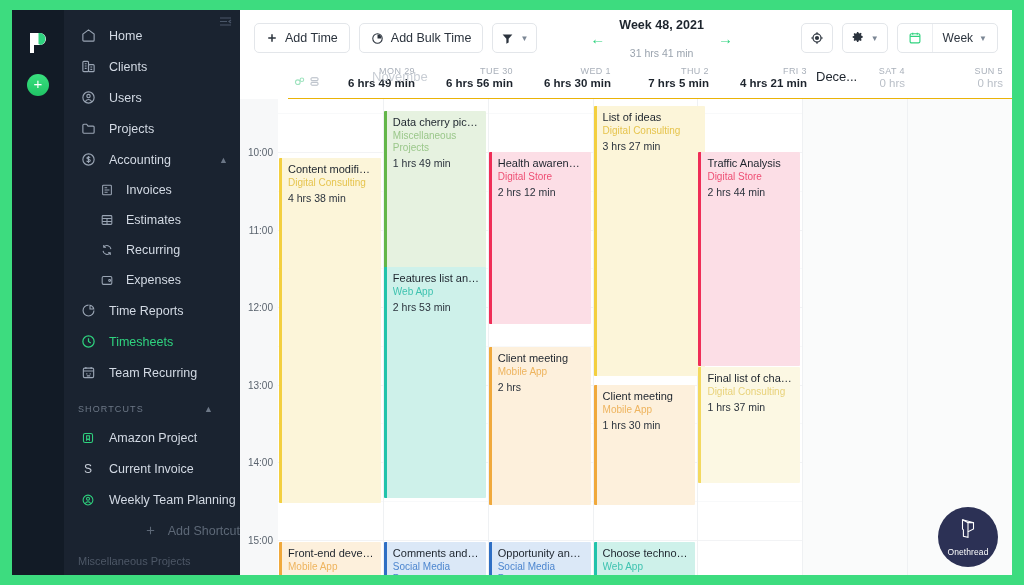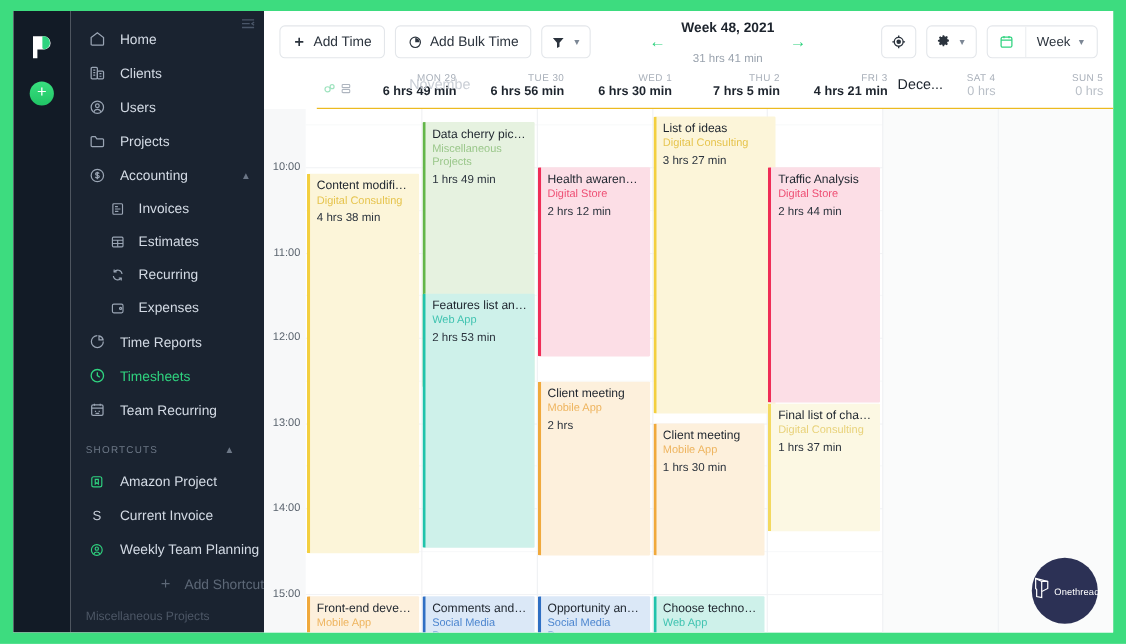--- a/index.html
+++ b/index.html
@@ -192,21 +192,21 @@
   .ev .p {
     font-size: 10px; line-height: 12px; margin-top: 1px;
     white-space: normal; overflow: hidden;
   }
   .ev .d { font-size: 10.5px; color: #2b333d; margin-top: 3px; line-height: 12px; }
 
   .onethread {
     position: absolute; right: 14px; bottom: 8px;
     width: 60px; height: 60px; border-radius: 50%;
     background: #2c3155; color: #fff;
-    display: flex; flex-direction: row; align-items: center; justify-content: center;
+    display: flex; flex-direction: column; align-items: center; justify-content: center;
   }
   .onethread .ot-label { font-size: 8.5px; margin-top: 2px; letter-spacing: .1px; }
 </style>
 </head>
 <body>
 
 <div id="frame">
 <div id="app">
 
   <div class="rail">

